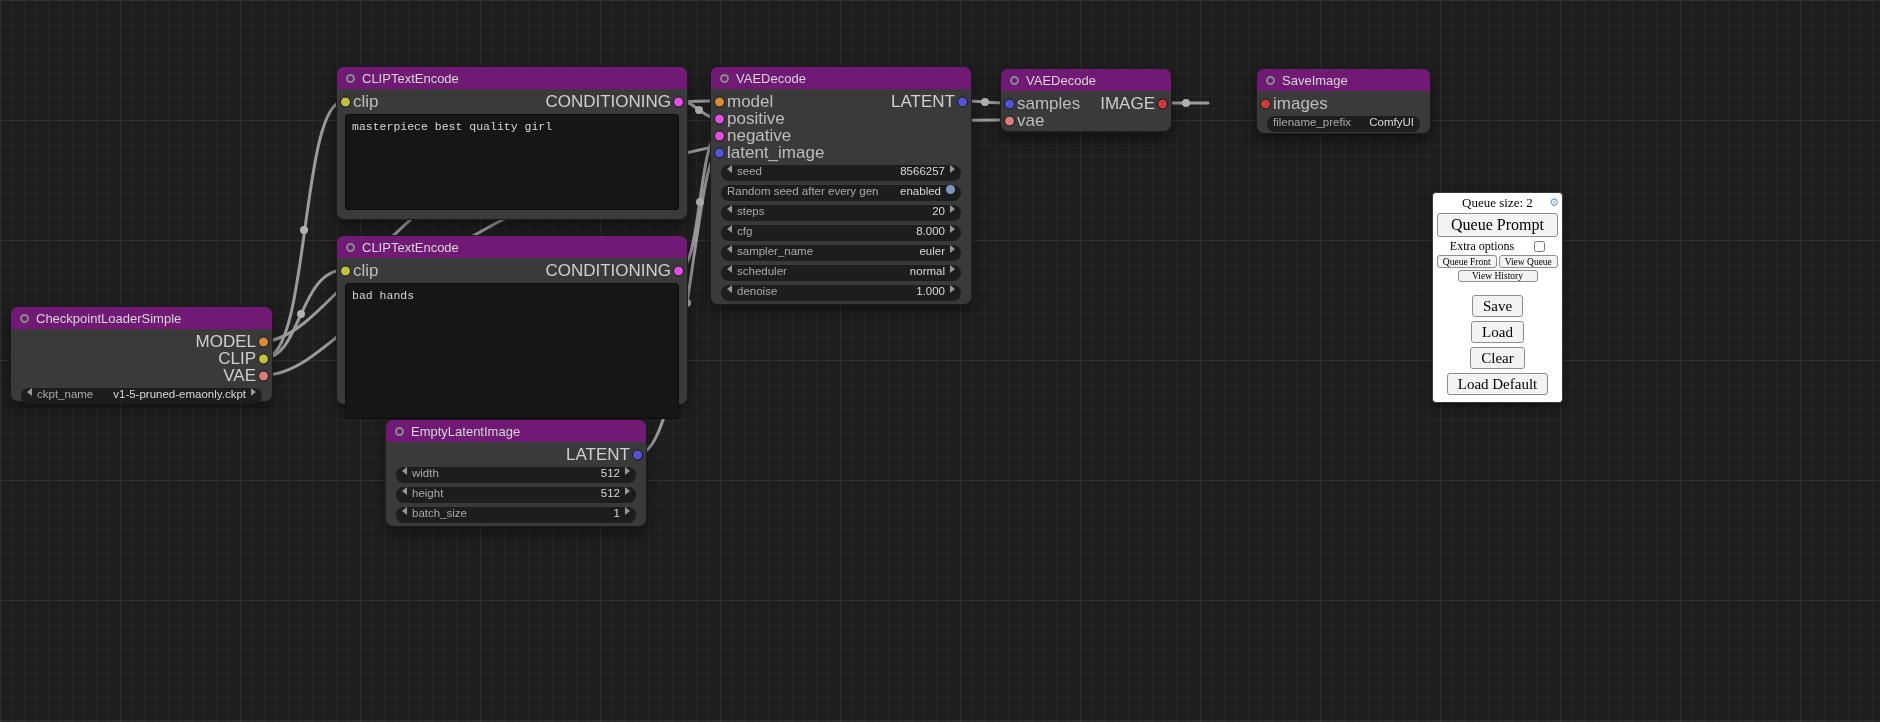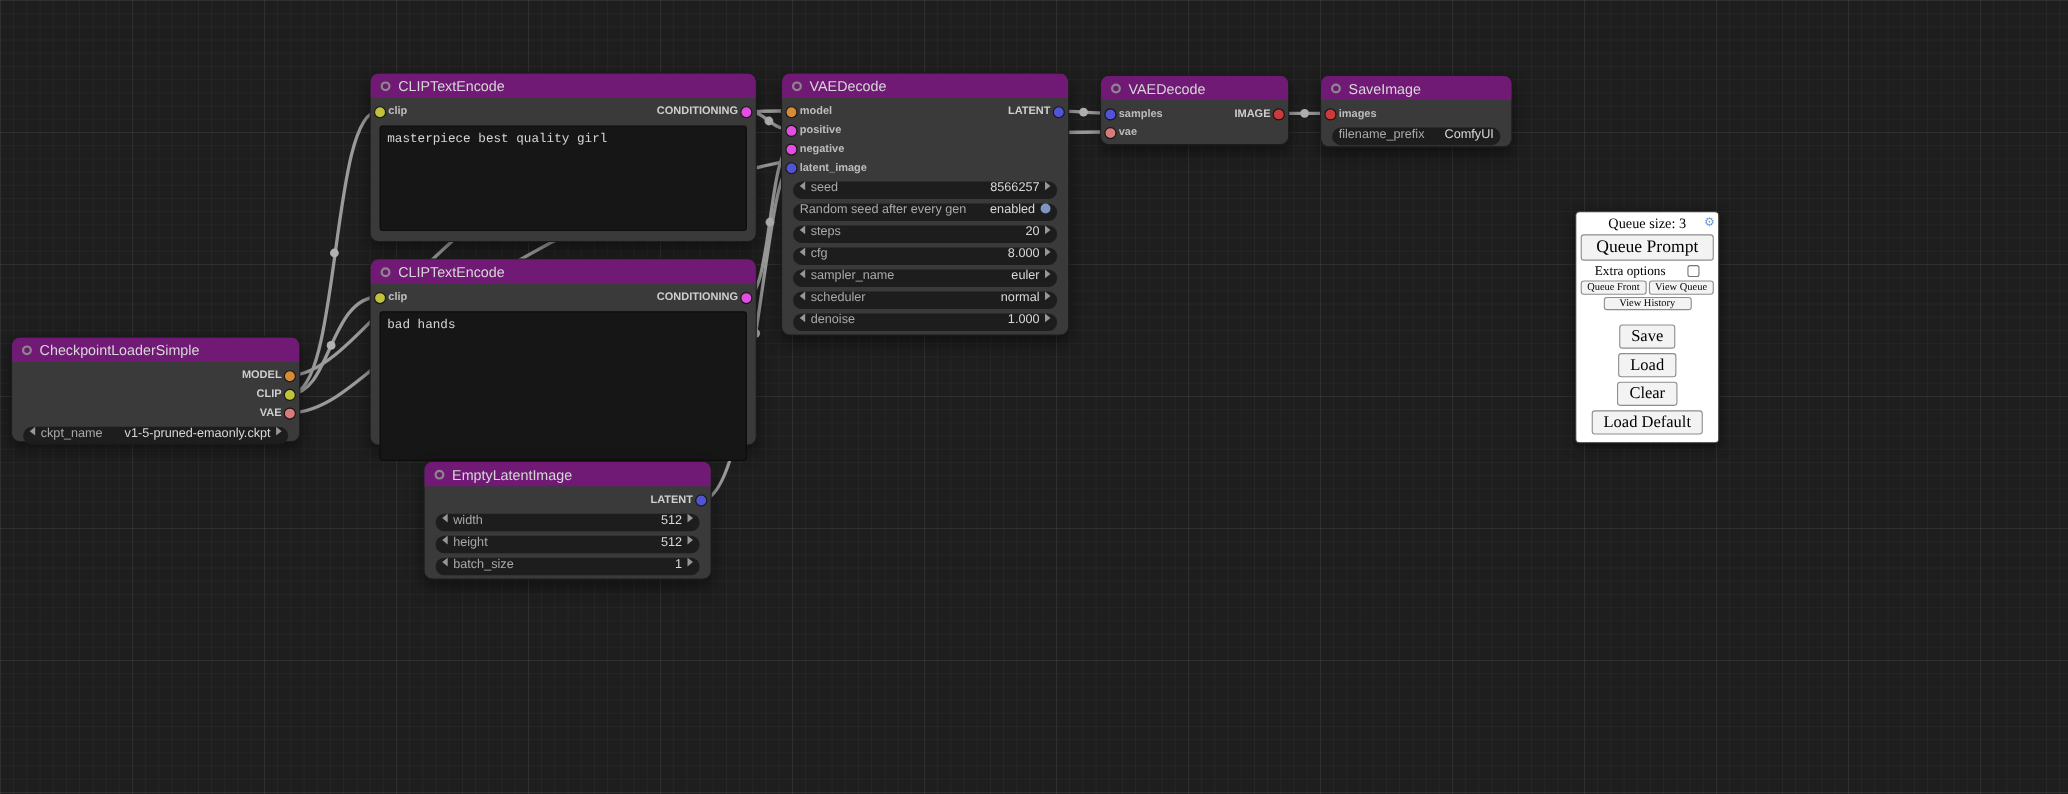--- a/index.html
+++ b/index.html
@@ -13,21 +13,21 @@
     background-size:12px 12px,12px 12px,120px 120px,120px 120px;}
   .links{position:absolute;left:0;top:0;z-index:1;}
   
   .node{position:absolute;background:#3a3a3a;border:1px solid #1c1c1c;border-radius:8px;
     box-shadow:0 6px 14px rgba(0,0,0,.45);box-sizing:border-box;z-index:2;}
   .ntitle{height:22px;display:flex;align-items:center;gap:7px;padding:0 9px;background:#701a75;
     border-radius:7px 7px 0 0;font-size:13px;color:#d6d6d6;white-space:nowrap;}
   .ring{width:9px;height:9px;border-radius:50%;border:2px solid #8a8a8a;box-sizing:border-box;flex:0 0 auto;}
   .nbody{padding-top:4px;}
   .srow{position:relative;height:17px;display:flex;align-items:center;padding:0 16px;
-    font-size:10px;white-space:nowrap;font-weight:bold;}
+    font-size:17px;white-space:nowrap;}
   .ilabel{color:#bdbdbd;}
   .olabel{color:#cfcfcf;margin-left:auto;}
   .dot{width:9px;height:9px;border-radius:50%;position:absolute;top:50%;transform:translateY(-50%);
     border:1px solid #151515;box-sizing:content-box;background:#888;}
   .indot{left:3px;}
   .outdot{right:3px;}
   .widget{height:16px;margin:4px 10px 0;background:#1d1d1d;border-radius:8px;display:flex;
     align-items:flex-start;padding:0 6px;font-size:11.5px;gap:5px;box-sizing:border-box;white-space:nowrap;}
   .wlabel{color:#a9a9a9;}
   .wvalue{color:#d8d8d8;margin-left:auto;}
@@ -256,40 +256,40 @@
         <span class="olabel">IMAGE</span>
         <span class="dot outdot" style="background-color: rgb(204, 59, 59);"></span>
       </div>
       <div class="srow">
         <span class="dot indot" style="background-color: rgb(217, 123, 123);"></span>
         <span class="ilabel">vae</span>
       </div>
     </div>
   </div>
 
-  <div class="node" style="left:1200px;top:68px;width:175px;height:66px">
+  <div class="node" style="left:1256px;top:68px;width:175px;height:66px">
     <div class="ntitle">
       <span class="ring"></span>
       <span>SaveImage</span>
     </div>
     <div class="nbody">
       <div class="srow">
         <span class="dot indot" style="background-color: rgb(204, 59, 59);"></span>
         <span class="ilabel">images</span>
       </div>
       <div class="widget">
         <span class="wlabel">filename_prefix</span>
         <span class="wvalue">ComfyUI</span>
       </div>
     </div>
   </div>
 
   <div class="menu">
     <div class="qsize">
-      <span>Queue size: 3</span>
+      <span>Queue size: 2</span>
       <span class="gear">⚙</span>
     </div>
     <button class="qp">Queue Prompt</button>
     <label class="extra">
       <span>Extra options</span>
       <input type="checkbox" style="">
     </label>
     <div class="mrow2">
       <button>Queue Front</button>
       <button>View Queue</button>

